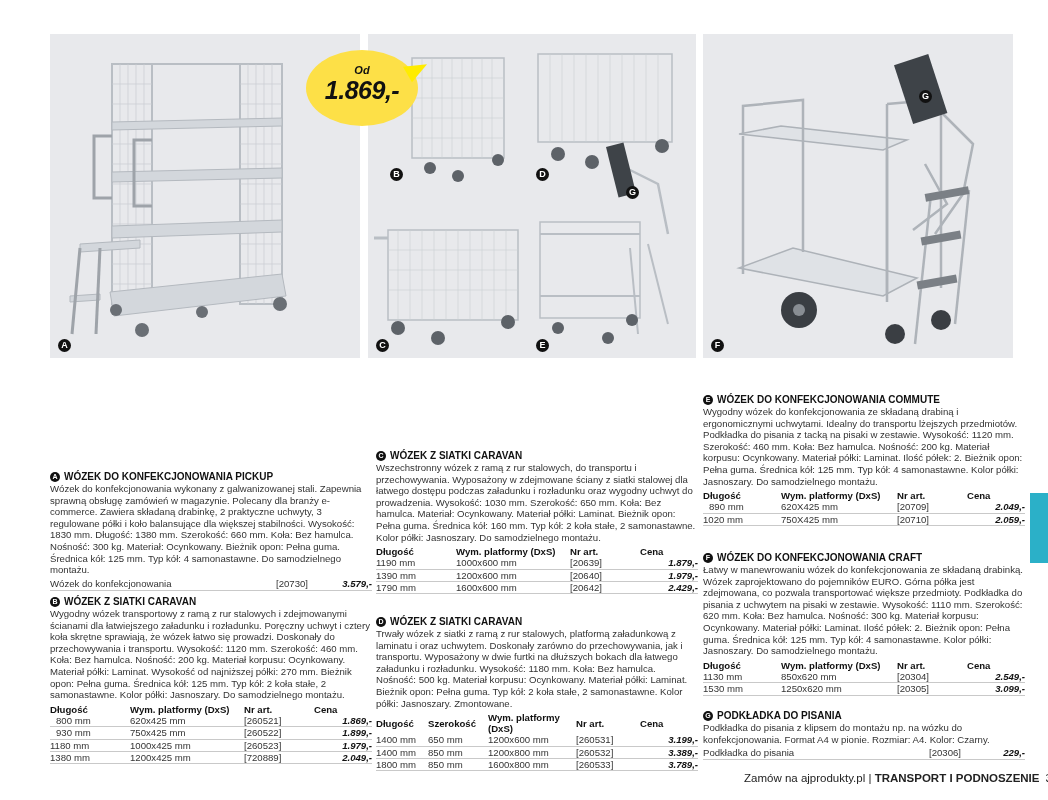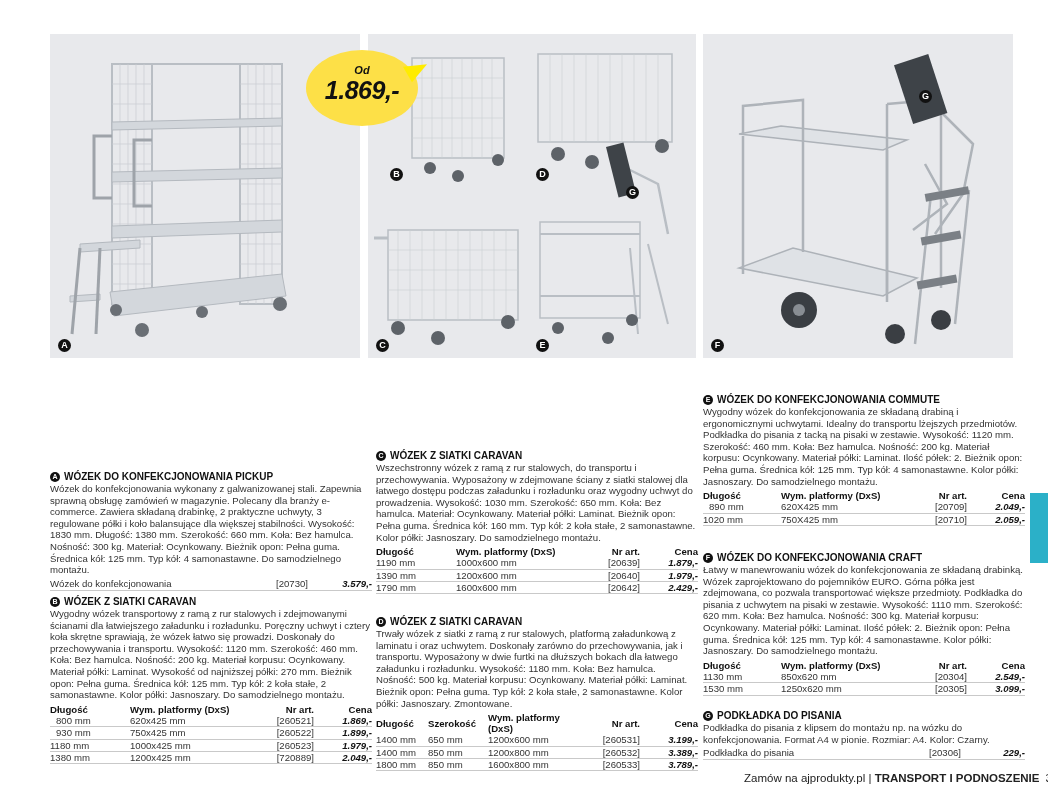--- a/index.html
+++ b/index.html
@@ -36,21 +36,21 @@
   .section h3 { font-size: 10px; font-weight: bold; color: #111; line-height: 12px; margin-bottom: 0; display: flex; align-items: center; gap: 4px; }
   .section h3 .lbl {
     display: inline-block; width: 10px; height: 10px; border-radius: 50%; background: #111;
     color: #fff; font-size: 7px; line-height: 10px; text-align: center;
   }
   .section p.desc { margin-bottom: 2px; }
   table.spec { width: 100%; border-collapse: collapse; font-size: 9.6px; }
   table.spec th { text-align: left; font-weight: bold; color: #111; padding: 1px 0 0 0; line-height: 11px; margin-top: 32px; }
   table.spec td { color: #333; padding: 0; line-height: 11.4px; border-bottom: 1px solid #c9c9c9; }
   table.spec tr:first-child th { border-bottom: none; }
-  table.spec .r { text-align: right; }
+  table.spec .r { }
   table.spec .price { text-align: right; font-weight: bold; font-style: italic; color: #111; }
   table.spec .indent { padding-left: 6px; margin-top: 40px; }
   .single-row { display: flex; border-bottom: 1px solid #c9c9c9; line-height: 12px; margin-top: 1px; }
   .single-row .name { flex: 1; }
   .single-row .art { width: 60px; text-align: right; }
   .single-row .price { width: 64px; text-align: right; font-weight: bold; font-style: italic; color: #111; }
 
   .tab-marker { position: absolute; left: 1030px; top: 493px; width: 18px; height: 70px; background: #2bb0c8; }
 
   .footer { position: absolute; left: 744px; top: 772px; font-size: 11.5px; color: #222; white-space: nowrap; }

